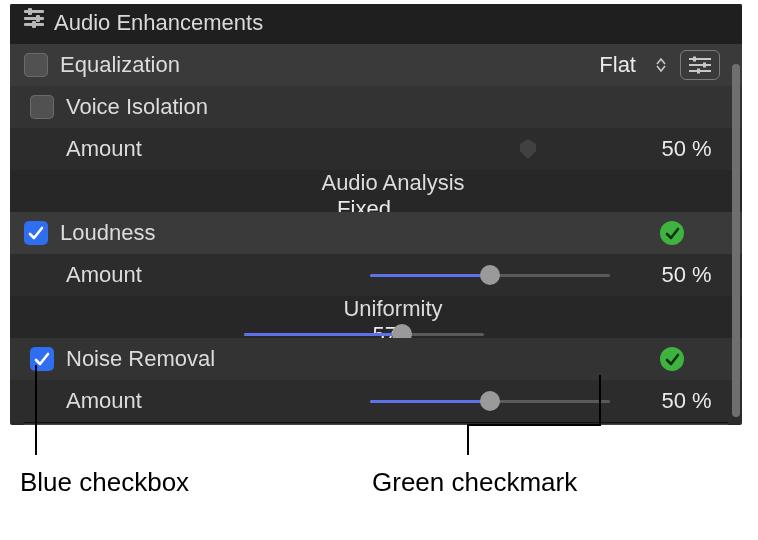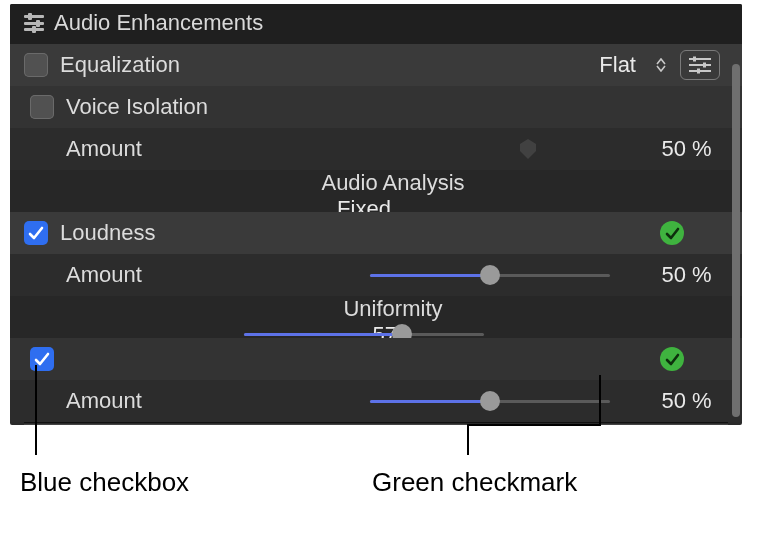--- a/index.html
+++ b/index.html
@@ -20,21 +20,20 @@
     border-radius: 4px;
   }
   .scroll-thumb {
     position: absolute;
     left: 0; top: 0; width: 8px; height: 100%;
     background: #6f6f6f;
     border-radius: 4px;
   }
   .section-header {
     display: flex;
-    align-items: center;
     gap: 10px;
     padding: 6px 14px 8px 14px;
     background: #1f1f1f;
     color: #d9d9d9;
     font-size: 22px;
     font-weight: 400;
   }
   .equalizer-icon {
     width: 20px; height: 16px;
     display: inline-flex; flex-direction: column; justify-content: space-between;
@@ -283,20 +282,21 @@
     <span class="value">57</span>
     <span class="unit">%</span>
   </div>
 
   <div class="row header alt">
     <span class="checkbox checked">
       <svg viewBox="0 0 16 16">
           <path d="M2 9 L6 13 L14 3" fill="none" stroke="#fff" stroke-width="2.6" stroke-linecap="round" stroke-linejoin="round"></path>
         </svg>
     </span>
+    <span class="label">Noise Removal</span>
     <span class="spacer"></span>
     <span class="green-check">
       <svg viewBox="0 0 15 15">
           <path d="M2 8 L6 12 L13 3" fill="none" stroke="#0d2f0d" stroke-width="2.6" stroke-linecap="round" stroke-linejoin="round"></path>
         </svg>
     </span>
     <span style="width:36px"></span>
   </div>
 
   <div class="row sub">

